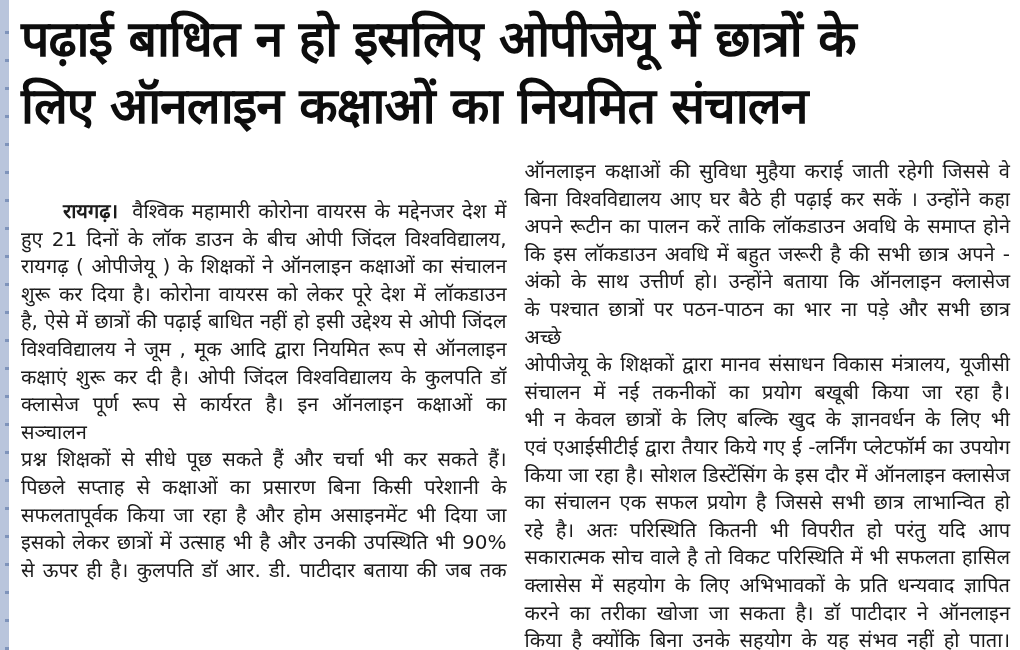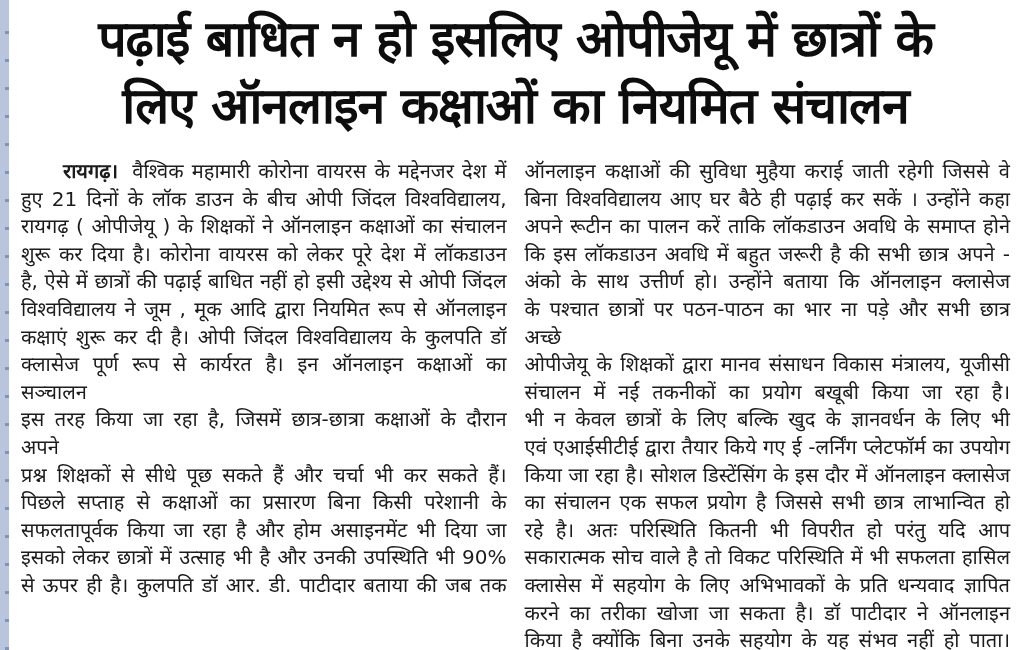--- a/index.html
+++ b/index.html
@@ -26,21 +26,20 @@
       to bottom,
       transparent 0 25px,
       var(--tick,#7f94bb) 25px 28px);
   }
   .content{
     position:absolute;left:9px;top:0;right:0;bottom:0;
     padding:6px 10px 0 12px;
     box-sizing:border-box;
   }
   .headline{
-    text-align:center;
     font-weight:700;
     font-size:50px;
     line-height:67px;
     letter-spacing:-1px;
     color:#0d0d0d;
     white-space:nowrap;
   }
   .columns{
     display:flex;
     gap:18px;
@@ -53,20 +52,21 @@
   .line{
     font-size:20px;
     line-height:27.6px;
     text-align:justify;
     text-align-last:justify;
     white-space:normal;
     color:#1b1b1b;
   }
   .line.first{
     text-indent:42px;
+    margin-top:40px;
   }
   .line b{margin-right:.3em;}
 </style>
 </head>
 <body>
 
 <div class="page">
 
   <div class="edge-strip"></div>
 
@@ -85,21 +85,20 @@
           <span>वैश्विक महामारी कोरोना वायरस के मद्देनजर देश में</span>
         </div>
         <div>
             <div class="line">हुए 21 दिनों के लॉक डाउन के बीच ओपी जिंदल विश्वविद्यालय,</div>
             <div class="line">रायगढ़ ( ओपीजेयू ) के शिक्षकों ने ऑनलाइन कक्षाओं का संचालन</div>
             <div class="line">शुरू कर दिया है। कोरोना वायरस को लेकर पूरे देश में लॉकडाउन</div>
             <div class="line">है, ऐसे में छात्रों की पढ़ाई बाधित नहीं हो इसी उद्देश्य से ओपी जिंदल</div>
             <div class="line">विश्वविद्यालय ने जूम , मूक आदि द्वारा नियमित रूप से ऑनलाइन</div>
             <div class="line">कक्षाएं शुरू कर दी है। ओपी जिंदल विश्वविद्यालय के कुलपति डॉ</div>
             <div class="line">क्लासेज पूर्ण रूप से कार्यरत है। इन ऑनलाइन कक्षाओं का सञ्चालन</div>
-            <div class="line">इस तरह किया जा रहा है, जिसमें छात्र-छात्रा कक्षाओं के दौरान अपने</div>
             <div class="line">प्रश्न शिक्षकों से सीधे पूछ सकते हैं और चर्चा भी कर सकते हैं।</div>
             <div class="line">पिछले सप्ताह से कक्षाओं का प्रसारण बिना किसी परेशानी के</div>
             <div class="line">सफलतापूर्वक किया जा रहा है और होम असाइनमेंट भी दिया जा</div>
             <div class="line">इसको लेकर छात्रों में उत्साह भी है और उनकी उपस्थिति भी 90%</div>
             <div class="line">से ऊपर ही है। कुलपति डॉ आर. डी. पाटीदार बताया की जब तक</div>
           </div>
       </div>
 
       <div class="col">
         <div>

